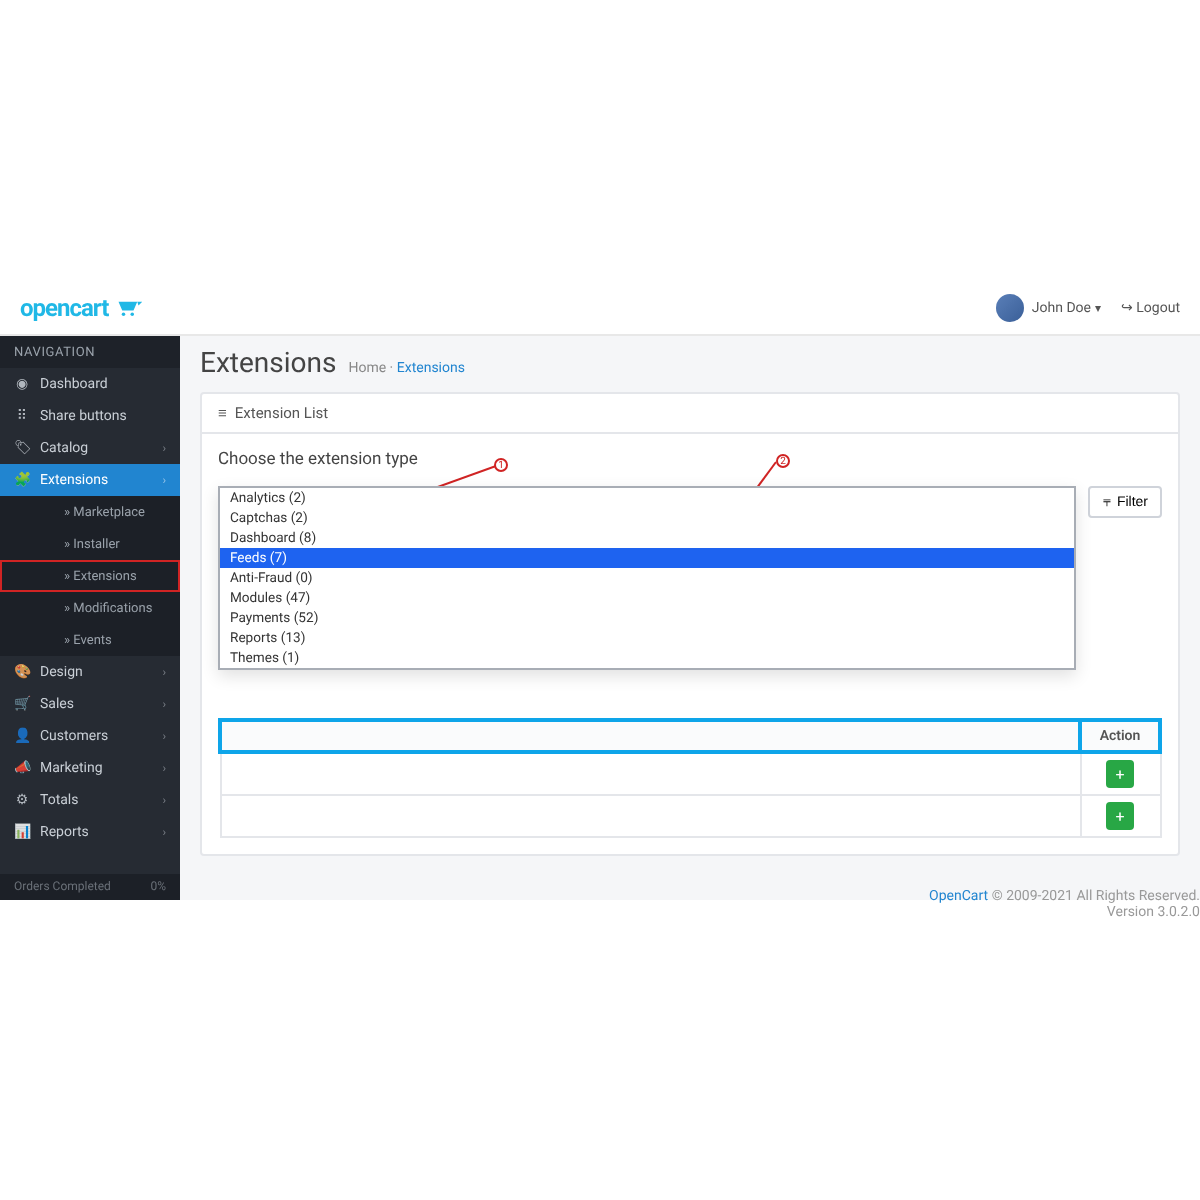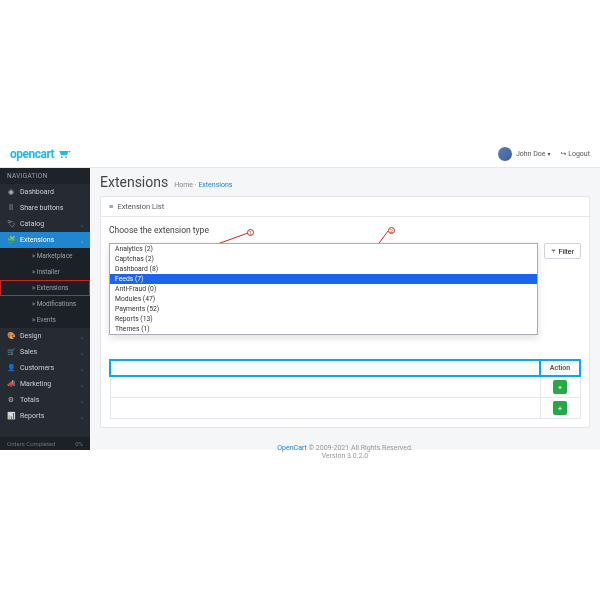--- a/index.html
+++ b/index.html
@@ -45,21 +45,21 @@
   
   .dd{position:absolute;left:0;right:0;top:0;background:#fff;border:1px solid #a8adb5;box-shadow:0 3px 8px rgba(0,0,0,.12);z-index:5}
   .dd-opt{padding:1px 5px;font-size:6.8px;color:#333;cursor:pointer;white-space:nowrap}
   .dd-opt.selected{background:#1e63f0;color:#fff}
   
   .tbl{width:100%;border-collapse:collapse;font-size:7px;margin-top:10px}
   .tbl th{background:#fafbfc;color:#555;text-align:left;padding:3px 5px;border:2px solid #0ea5e9;font-weight:600}
   .tbl td{padding:3px 5px;border:1px solid #e4e6ea}
   .act-btn{width:14px;height:14px;border-radius:2px;background:#28a745;color:#fff;display:inline-flex;align-items:center;justify-content:center;font-size:8px;cursor:pointer}
   
-  .ftr{text-align:center;color:#999;font-size:7px;padding:8px 0}
+  .ftr{text-align:right;color:#999;font-size:7px;padding:8px 0}
   .ftr a{color:#2185d0;text-decoration:none}
   
   svg.ann{position:absolute;left:0;top:0;pointer-events:none}
   .badge{display:inline-flex;width:7px;height:7px;border-radius:50%;border:1px solid #d02424;color:#d02424;font-size:5px;align-items:center;justify-content:center;background:#fff}
 </style>
 </head>
 <body>
 
 <div class="stage">
 

